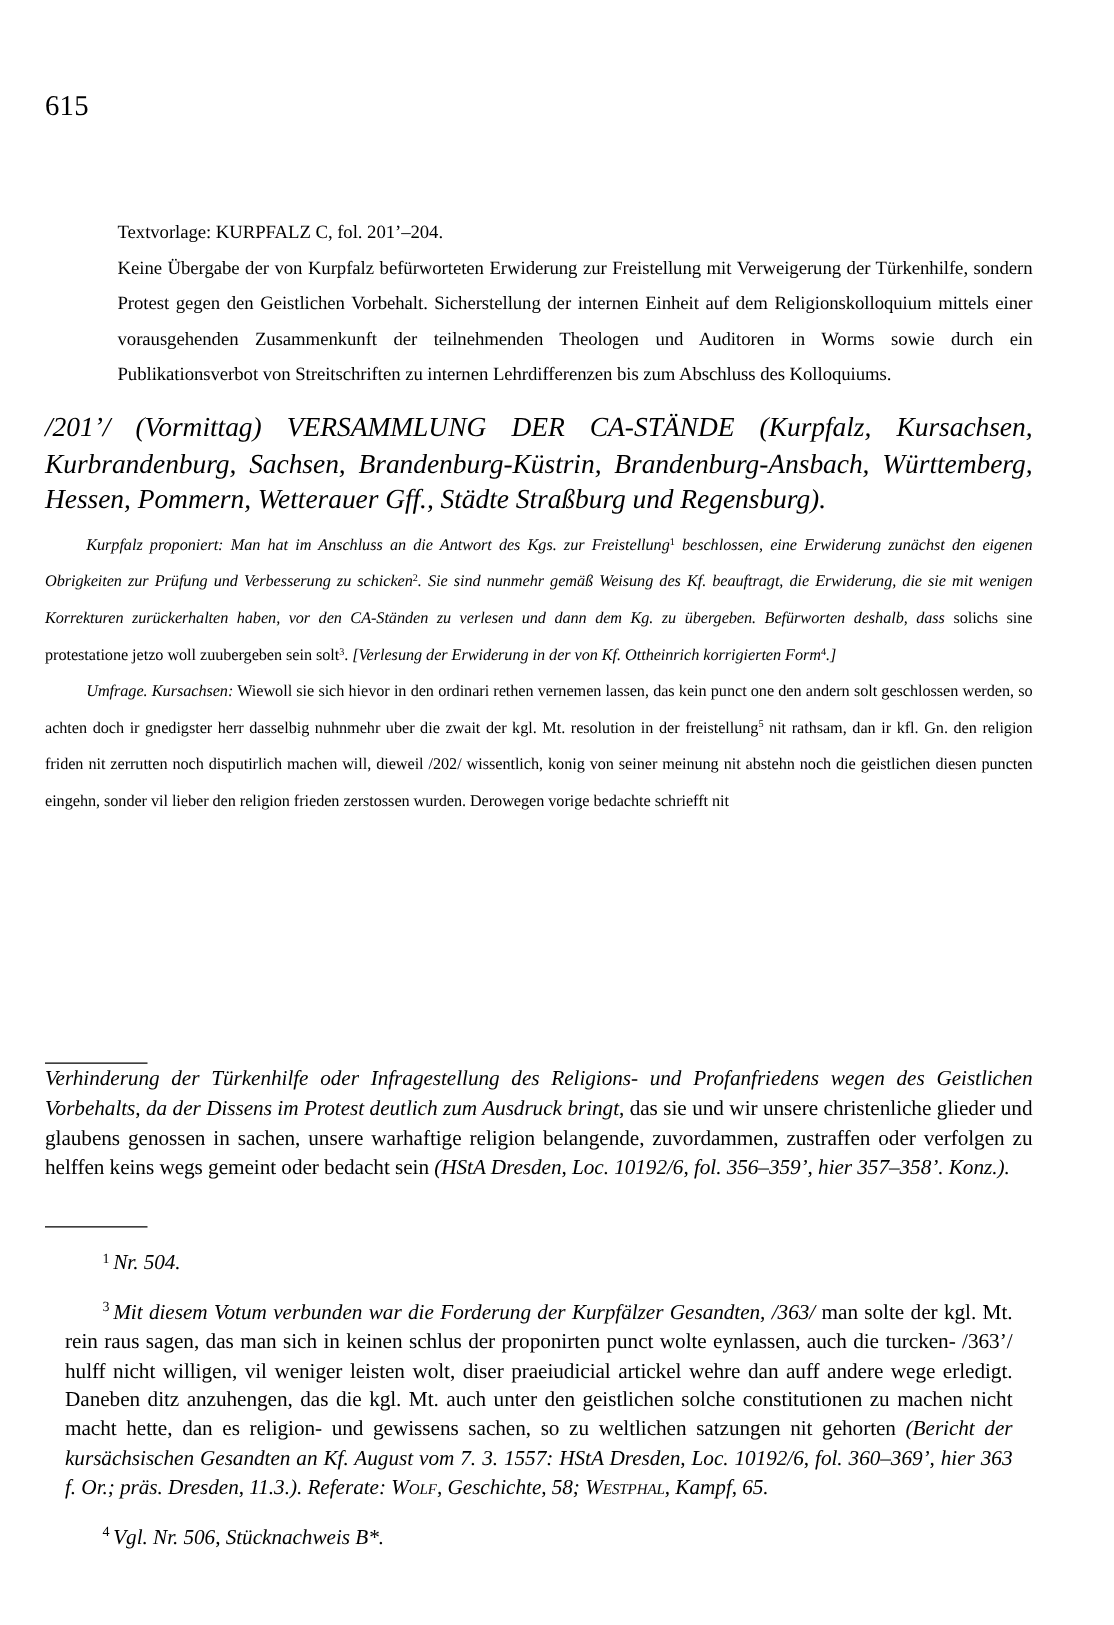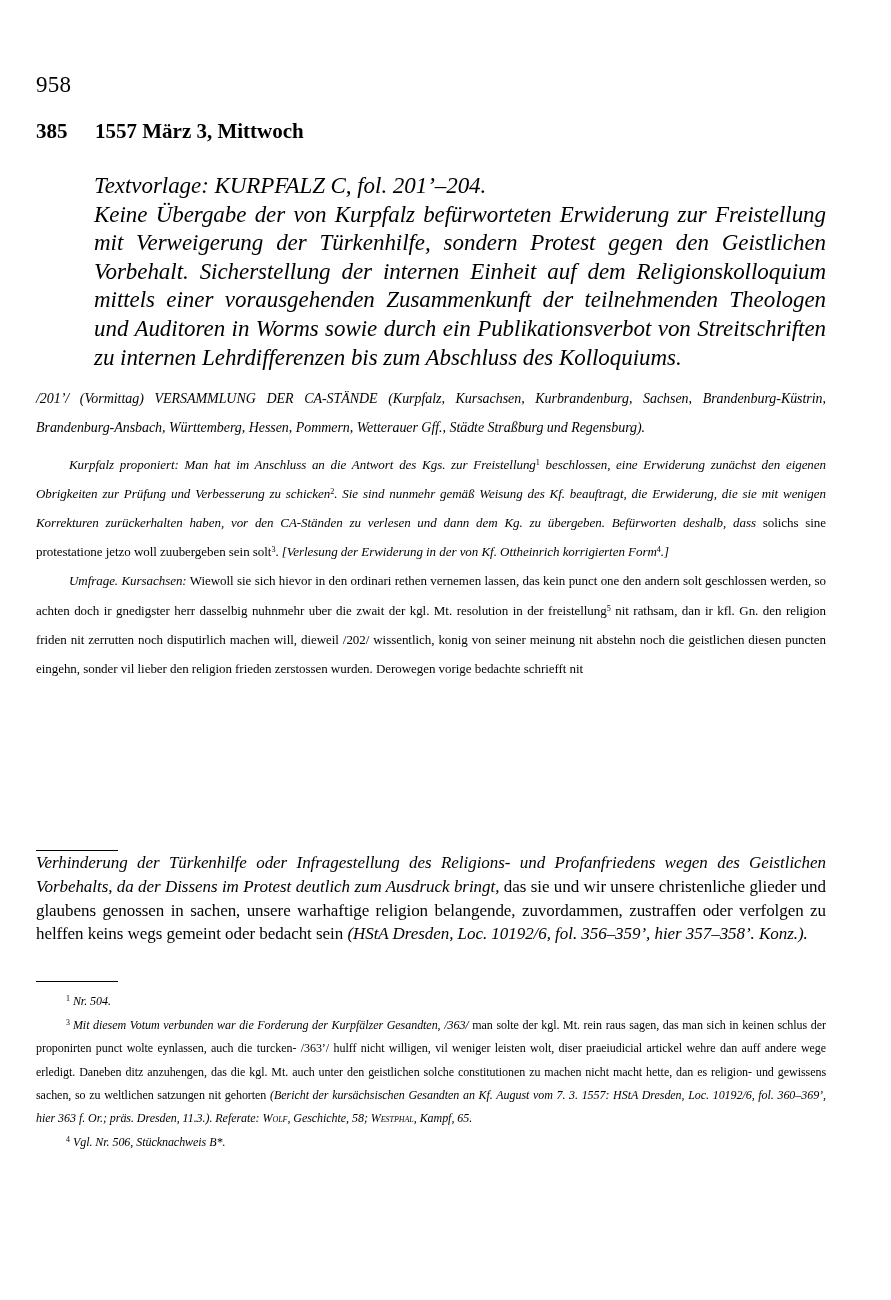--- a/index.html
+++ b/index.html
@@ -72,33 +72,32 @@
   p {
     margin: 0;
     text-align: justify;
     text-justify: inter-word;
   }
 
   
   .regest {
     margin-left: 58px;
     width: 732px;
-    font-style: italic;
-    font-size: 23px;
+    font-size: 15px;
     line-height: 28.6px;
     letter-spacing: -0.05px;
   }
   .regest .line-first { display: block; }
 
   .gap-a { height: 13px; }
 
   
   .assembly {
     font-style: italic;
-    font-size: 14px;
+    font-size: 22px;
     line-height: 28.7px;
     letter-spacing: -0.05px;
   }
 
   .gap-b { height: 7px; }
 
   
   .narrative {
     font-size: 13px;
     line-height: 29.2px;
@@ -142,51 +141,48 @@
   .notes-wrap {
     position: absolute;
     left: 36px;
     top: 981px;
     width: 790px;
   }
   .notes {
     margin-top: 8px;
   }
   .note {
-    font-size: 12px;
+    font-size: 17px;
     line-height: 23.4px;
     text-align: justify;
     text-indent: 30px;
     letter-spacing: -0.05px;
-    margin: 0;
+    margin: 16px;
   }
   .note .marker {
     font-size: 0.66em;
     vertical-align: 0.52em;
     line-height: 0;
     font-style: normal;
     margin-right: 3px;
   }
   .smallcaps {
     font-variant: small-caps;
     font-style: italic;
   }
 </style>
 </head>
 <body>
 
 <div class="page">
 
   <div class="running-head">
-    <span class="folio">958</span>
-  </div>
-
-  <div class="section-title">
-    <span class="num">385</span><span>1557 März 3, Mittwoch</span>
-  </div>
+    <span class="folio">615</span>
+  </div>
+
 
   <div class="body-col">
 
     <p class="regest">
       <span class="line-first">Textvorlage: KURPFALZ C, fol. 201’–204.</span><span>Keine Übergabe der von Kurpfalz befürworteten Erwiderung zur Freistellung mit Verweigerung der Türkenhilfe, sondern Protest gegen den Geistlichen Vorbehalt. Sicherstellung der internen Einheit auf dem Religionskolloquium mittels einer vorausgehenden Zusammenkunft der teilnehmenden Theologen und Auditoren in Worms sowie durch ein Publikationsverbot von Streitschriften zu internen Lehrdifferenzen bis zum Abschluss des Kolloquiums.</span>
     </p>
 
     <div class="gap-a"></div>
 
     <p class="assembly">/201’/ (Vormittag) VERSAMMLUNG DER CA-STÄNDE (Kurpfalz, Kursachsen, Kurbrandenburg, Sachsen, Brandenburg-Küstrin, Brandenburg-Ansbach, Württemberg, Hessen, Pommern, Wetterauer Gff., Städte Straßburg und Regensburg).</p>

